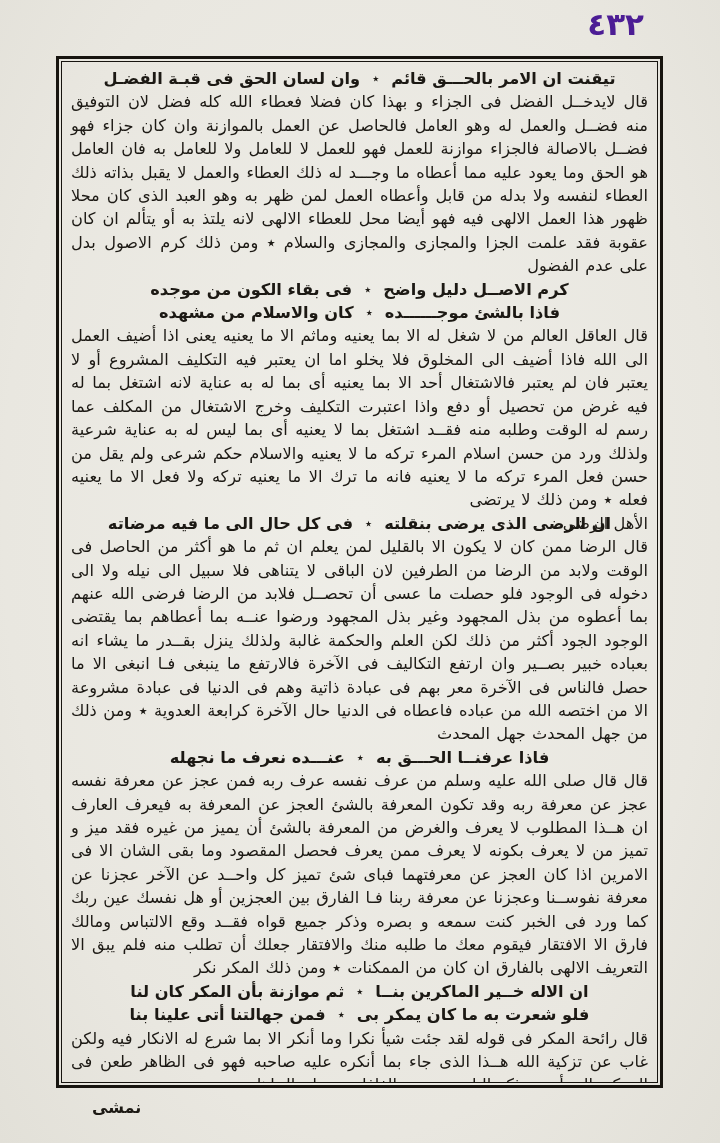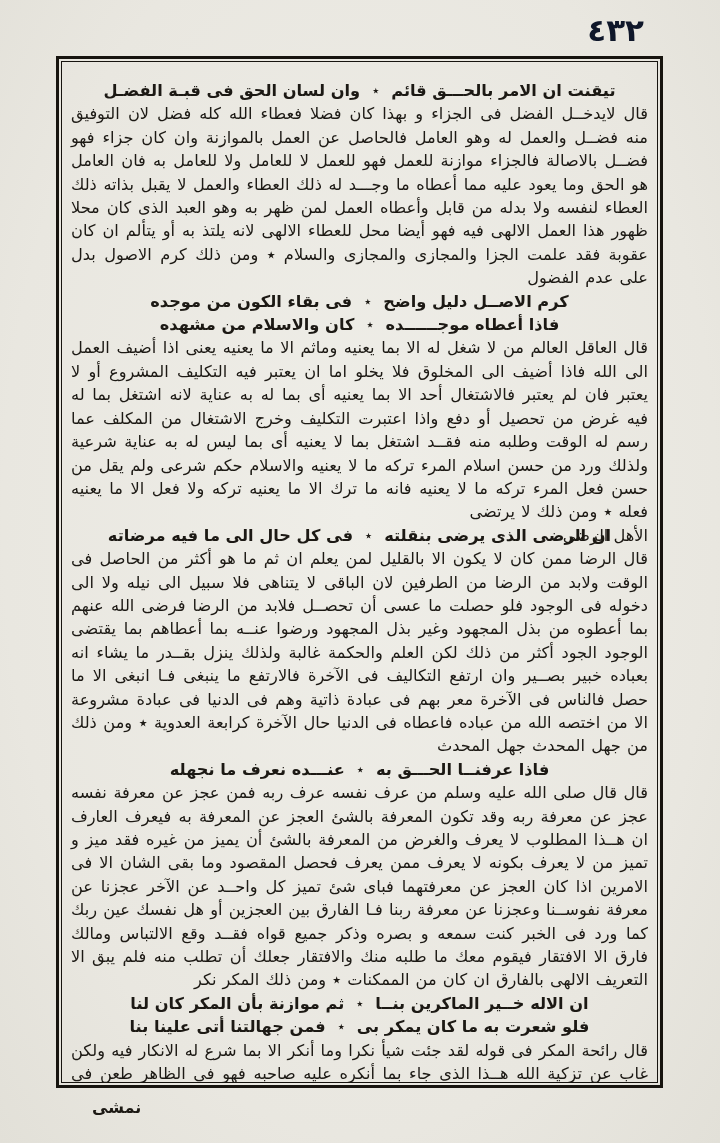--- a/index.html
+++ b/index.html
@@ -4,36 +4,36 @@
 <style>
   html,body{margin:0;padding:0;}
   body{
     width:720px;height:1143px;position:relative;overflow:hidden;
     background:radial-gradient(ellipse at 50% 45%, #efeee8 0%, #e9e7e0 70%, #e2e0d8 100%);
     font-family:"DejaVu Sans", sans-serif;
     color:#1c1914;
     -webkit-font-smoothing:antialiased;
   }
   .page-number{
-    position:absolute;top:12px;right:76px;
+    position:absolute;top:6px;right:76px;
     font-size:31px;font-weight:700;letter-spacing:1px;
-    color:#0f172a;
+    color:#4c1d95;
   }
   .frame{
     position:absolute;top:56px;left:56px;width:607px;height:1032px;
     border:3px solid #17140f;
     box-sizing:border-box;
     padding:2px;
     background:transparent;
   }
   .frame-inner{
     width:100%;height:100%;
     border:1.5px solid #17140f;
     box-sizing:border-box;
-    padding:17px 9px 4px 9px;
+    padding:5px 9px 4px 9px;
     overflow:hidden;
   }
   .text-body{
     direction:rtl;
     font-size:16.2px;
     line-height:23.4px;
     text-align:justify;
   }
   .para{
     text-align:justify;
@@ -67,21 +67,21 @@
 <body>
 
 <div class="page-number">٤٣٢</div>
 
 <div class="frame">
   <div class="frame-inner">
     <div class="text-body" id="text-body">
         <div class="verse-line"><span class="hemi">تيقنت ان الامر بالحـــق قائم</span><span class="verse-star">٭</span><span class="hemi">وان لسان الحق فى قبـة الفضـل</span></div>
         <div class="para">قال لايدخــل الفضل فى الجزاء و بهذا كان فضلا فعطاء الله كله فضل لان التوفيق منه فضــل والعمل له وهو العامل فالحاصل عن العمل بالموازنة وان كان جزاء فهو فضــل بالاصالة فالجزاء موازنة للعمل فهو للعمل لا للعامل ولا للعامل به فان العامل هو الحق وما يعود عليه مما أعطاه ما وجـــد له ذلك العطاء والعمل لا يقبل بذاته ذلك العطاء لنفسه ولا بدله من قابل وأعطاه العمل لمن ظهر به وهو العبد الذى كان محلا ظهور هذا العمل الالهى فيه فهو أيضا محل للعطاء الالهى لانه يلتذ به أو يتألم ان كان عقوبة فقد علمت الجزا والمجازى والمجازى والسلام ٭ ومن ذلك كرم الاصول بدل على عدم الفضول</div>
         <div class="verse-line"><span class="hemi">كرم الاصــل دليل واضح</span><span class="verse-star">٭</span><span class="hemi">فى بقاء الكون من موجده</span></div>
-        <div class="verse-line"><span class="hemi">فاذا أعطاه موجــــــده</span><span class="verse-star">٭</span><span class="hemi">كان والاسلام من مشهده</span></div>
+        <div class="verse-line"><span class="hemi">فاذا بالشئ موجــــــده</span><span class="verse-star">٭</span><span class="hemi">كان والاسلام من مشهده</span></div>
         <div class="para">قال العاقل العالم من لا شغل له الا بما يعنيه وماثم الا ما يعنيه يعنى اذا أضيف العمل الى الله فاذا أضيف الى المخلوق فلا يخلو اما ان يعتبر فيه التكليف المشروع أو لا يعتبر فان لم يعتبر فالاشتغال أحد الا بما يعنيه أى بما له به عناية لانه اشتغل بما له فيه غرض من تحصيل أو دفع واذا اعتبرت التكليف وخرج الاشتغال من المكلف عما رسم له الوقت وطلبه منه فقــد اشتغل بما لا يعنيه أى بما ليس له به عناية شرعية ولذلك ورد من حسن اسلام المرء تركه ما لا يعنيه والاسلام حكم شرعى ولم يقل من حسن فعل المرء تركه ما لا يعنيه فانه ما ترك الا ما يعنيه تركه ولا فعل الا ما يعنيه فعله ٭ ومن ذلك لا يرتضى</div>
         <div class="verse-line"><span class="verse-lead">الأهل الرضى</span><span class="hemi">ان الرضى الذى يرضى بنقلته</span><span class="verse-star">٭</span><span class="hemi">فى كل حال الى ما فيه مرضاته</span></div>
         <div class="para">قال الرضا ممن كان لا يكون الا بالقليل لمن يعلم ان ثم ما هو أكثر من الحاصل فى الوقت ولابد من الرضا من الطرفين لان الباقى لا يتناهى فلا سبيل الى نيله ولا الى دخوله فى الوجود فلو حصلت ما عسى أن تحصــل فلابد من الرضا فرضى الله عنهم بما أعطوه من بذل المجهود وغير بذل المجهود ورضوا عنــه بما أعطاهم بما يقتضى الوجود الجود أكثر من ذلك لكن العلم والحكمة غالبة ولذلك ينزل بقــدر ما يشاء انه بعباده خبير بصــير وان ارتفع التكاليف فى الآخرة فالارتفع ما ينبغى فـا انبغى الا ما حصل فالناس فى الآخرة معر بهم فى عبادة ذاتية وهم فى الدنيا فى عبادة مشروعة الا من اختصه الله من عباده فاعطاه فى الدنيا حال الآخرة كرابعة العدوية ٭ ومن ذلك من جهل المحدث جهل المحدث</div>
         <div class="verse-line"><span class="hemi">فاذا عرفنــا الحـــق به</span><span class="verse-star">٭</span><span class="hemi">عنـــده نعرف ما نجهله</span></div>
         <div class="para">قال قال صلى الله عليه وسلم من عرف نفسه عرف ربه فمن عجز عن معرفة نفسه عجز عن معرفة ربه وقد تكون المعرفة بالشئ العجز عن المعرفة به فيعرف العارف ان هــذا المطلوب لا يعرف والغرض من المعرفة بالشئ أن يميز من غيره فقد ميز و تميز من لا يعرف بكونه لا يعرف ممن يعرف فحصل المقصود وما بقى الشان الا فى الامرين اذا كان العجز عن معرفتهما فباى شئ تميز كل واحــد عن الآخر عجزنا عن معرفة نفوســنا وعجزنا عن معرفة ربنا فـا الفارق بين العجزين أو هل نفسك عين ربك كما ورد فى الخبر كنت سمعه و بصره وذكر جميع قواه فقــد وقع الالتباس ومالك فارق الا الافتقار فيقوم معك ما طلبه منك والافتقار جعلك أن تطلب منه فلم يبق الا التعريف الالهى بالفارق ان كان من الممكنات ٭ ومن ذلك المكر نكر</div>
         <div class="verse-line"><span class="hemi">ان الاله خــير الماكرين بنــا</span><span class="verse-star">٭</span><span class="hemi">ثم موازنة بأن المكر كان لنا</span></div>
         <div class="verse-line"><span class="hemi">فلو شعرت به ما كان يمكر بى</span><span class="verse-star">٭</span><span class="hemi">فمن جهالتنا أتى علينا بنا</span></div>
         <div class="para">قال رائحة المكر فى قوله لقد جئت شيأ نكرا وما أنكر الا بما شرع له الانكار فيه ولكن غاب عن تزكية الله هــذا الذى جاء بما أنكره عليه صاحبه فهو فى الظاهر طعن فى المزكى الى أن يتــذكر الناسى وينتبه الغافل و يتعلم الجاهل</div>
       </div>
   </div>

